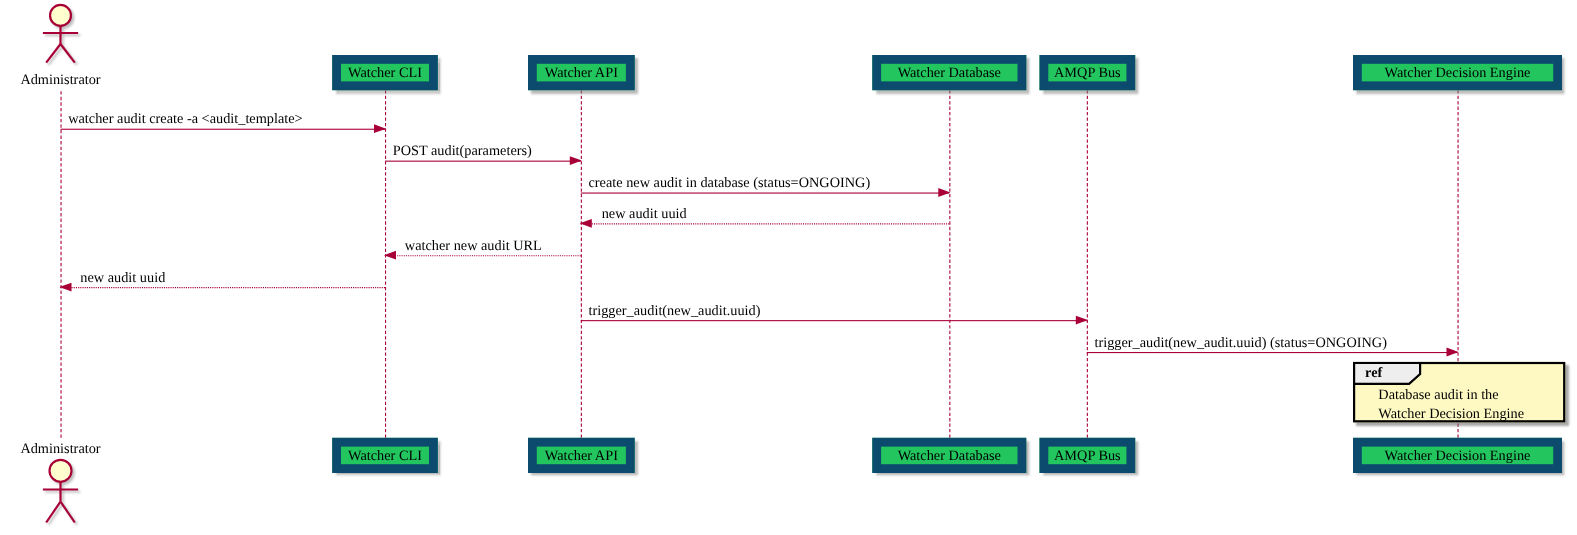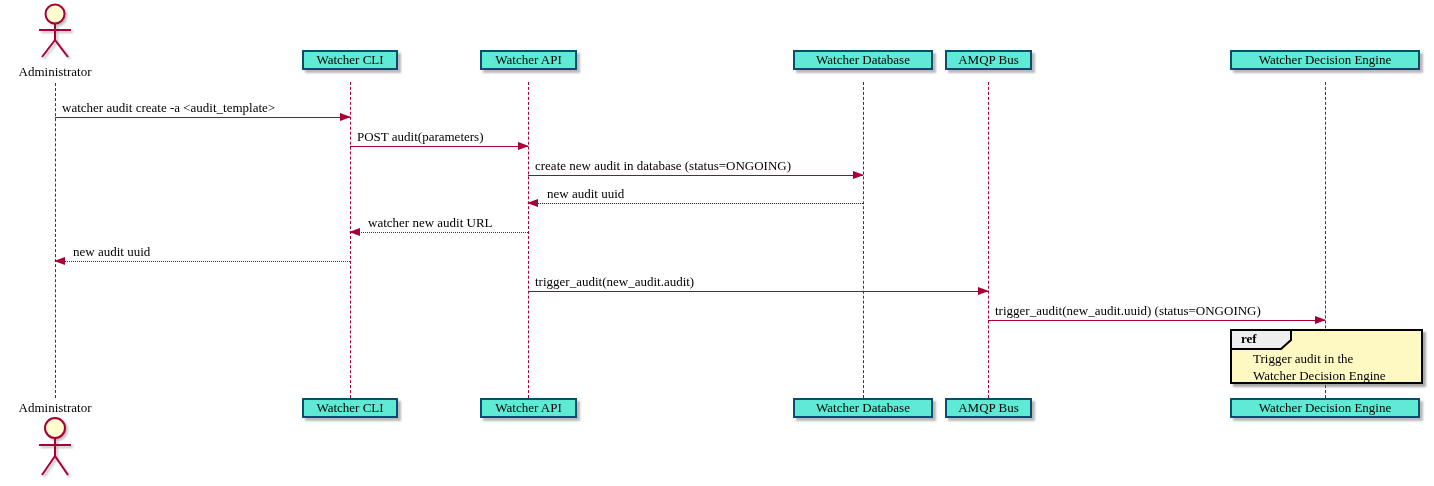--- a/index.html
+++ b/index.html
@@ -1,19 +1,19 @@
 <!DOCTYPE html>
 <html><head>
 <meta charset="utf-8">
 <style>
   html,body{margin:0;padding:0;background:#ffffff;}
   .diagram{position:relative;width:1434px;height:486px;background:#ffffff;
            font-family:Liberation Serif, serif;font-size:13px;color:#000;overflow:hidden;}
   .lifeline{position:absolute;width:0;border-left:1px dashed #A80036;}
-  .pbox{position:absolute;height:20px;background:#5eead4;border:2px solid #0c4a6e;
+  .pbox{position:absolute;height:32px;background:#22c55e;border:8px solid #0c4a6e;
         box-sizing:border-box;display:flex;align-items:center;justify-content:center;
         box-shadow:3px 3px 2px rgba(130,130,130,0.55);white-space:nowrap;}
   .actor{position:absolute;width:110px;text-align:center;}
   .actor svg{filter:drop-shadow(2px 2px 1px #bdbdbd);}
   .actor-label{width:110px;text-align:center;margin-top:1px;}
   .msg{position:absolute;height:0;}
   .msg.solid{border-top:1px solid #A80036;}
   .msg.dashed{border-top:1px dotted #A80036;}
   .msg.head-r::after{content:"";position:absolute;right:-1px;top:-5px;width:0;height:0;
         border-style:solid;border-width:4.5px 0 4.5px 11px;
@@ -69,32 +69,32 @@
   <div class="msg dashed head-l" style="left:528px;top:203px;width:335px"></div>
   <div class="msg-label" style="left:547px;top:186px">new audit uuid</div>
 
   <div class="msg dashed head-l" style="left:350px;top:232px;width:178px"></div>
   <div class="msg-label" style="left:368px;top:215px">watcher new audit URL</div>
 
   <div class="msg dashed head-l" style="left:55px;top:261px;width:295px"></div>
   <div class="msg-label" style="left:73px;top:244px">new audit uuid</div>
 
   <div class="msg solid head-r" style="left:528px;top:291px;width:460px"></div>
-  <div class="msg-label" style="left:535px;top:274px">trigger_audit(new_audit.audit)</div>
+  <div class="msg-label" style="left:535px;top:274px">trigger_audit(new_audit.uuid)</div>
 
   <div class="msg solid head-r" style="left:988px;top:320px;width:337px"></div>
   <div class="msg-label" style="left:995px;top:303px">trigger_audit(new_audit.uuid) (status=ONGOING)</div>
 
   <div class="ref-box" style="left:1230px;top:329px;width:193px;height:55px">
     <svg class="ref-header-svg" width="66" height="22" viewBox="0 0 66 22">
       <path d="M1,1 H61 V11 L51,20 H1 Z" fill="#EEEEEE" stroke="#000000" stroke-width="2"></path>
     </svg>
     <span class="ref-keyword">ref</span>
     <div class="ref-body">
-      <div>Trigger audit in the</div>
+      <div>Database audit in the</div>
       <div>Watcher Decision Engine</div>
     </div>
   </div>
 
   <div class="pbox" style="left:302px;top:398px;width:96px">Watcher CLI</div>
   <div class="pbox" style="left:480px;top:398px;width:97px">Watcher API</div>
   <div class="pbox" style="left:793px;top:398px;width:140px">Watcher Database</div>
   <div class="pbox" style="left:945px;top:398px;width:87px">AMQP Bus</div>
   <div class="pbox" style="left:1230px;top:398px;width:190px">Watcher Decision Engine</div>
 

